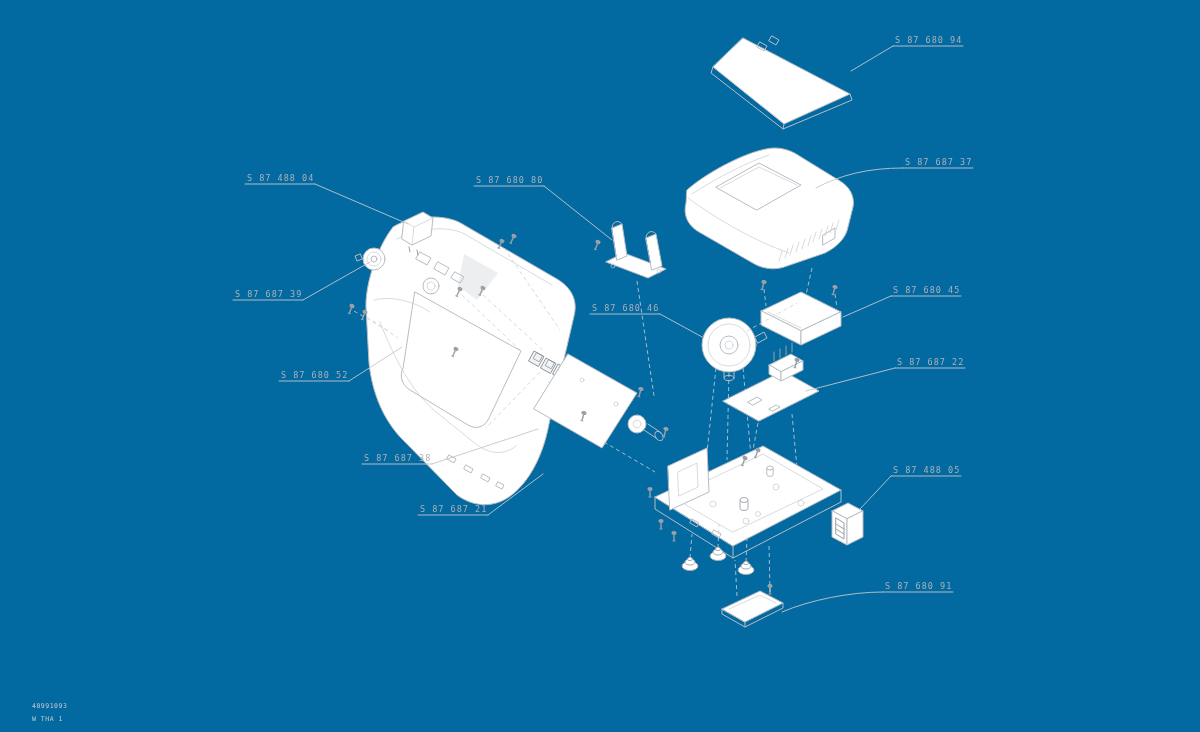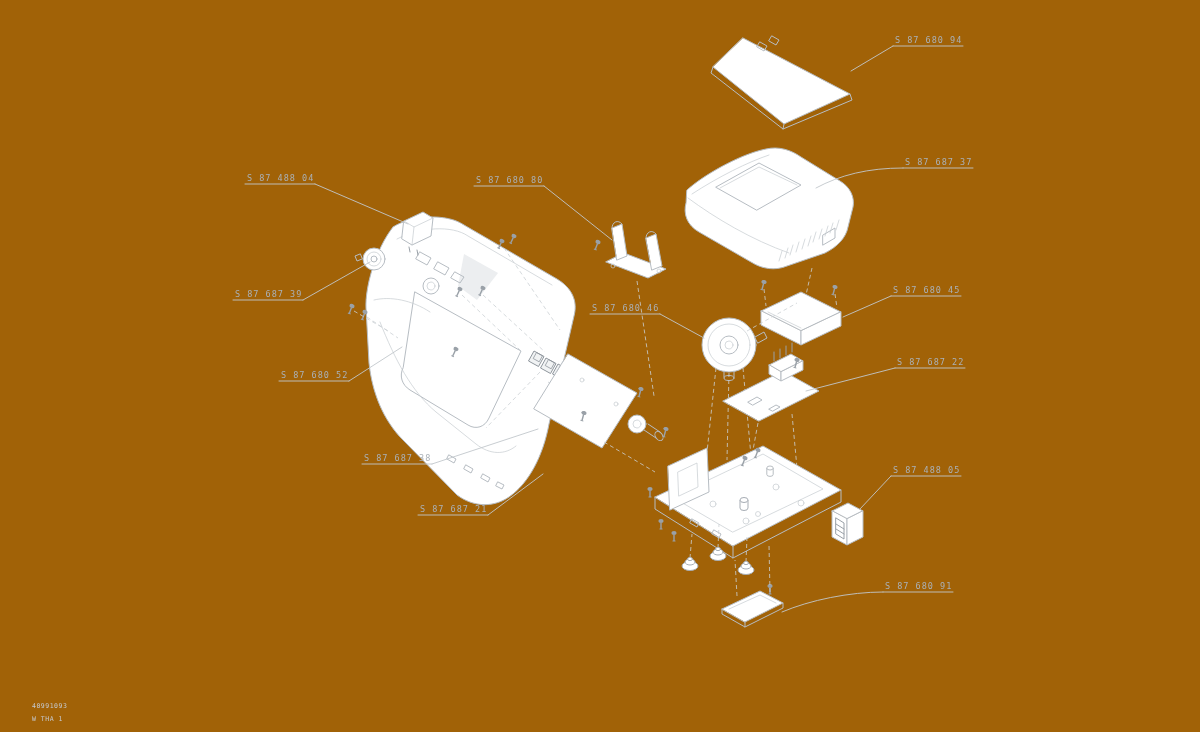--- a/index.html
+++ b/index.html
@@ -1,16 +1,16 @@
 <!DOCTYPE html>
 <html><head>
 <meta charset="utf-8">
 <style>
   html,body{margin:0;padding:0;background:#ffffff;}
-  .stage{position:relative;width:1200px;height:732px;background:#a16207;overflow:hidden;
+  .stage{position:relative;width:1200px;height:732px;background:#0369a1;overflow:hidden;
          font-family:"Liberation Sans",sans-serif;}
   svg{position:absolute;left:0;top:0;}
   
   .ln   {stroke:#b7bdc3;fill:none;stroke-width:1;stroke-linejoin:round;stroke-linecap:round;}
   .lnf  {stroke:#b7bdc3;fill:#ffffff;stroke-width:1;stroke-linejoin:round;stroke-linecap:round;}
   .thin {stroke:#c6cbd0;fill:none;stroke-width:0.7;stroke-linejoin:round;stroke-linecap:round;}
   .dark {stroke:#99a0a7;fill:none;stroke-width:1;stroke-linejoin:round;stroke-linecap:round;}
   .dash {stroke:#ccd0d4;fill:none;stroke-width:0.8;stroke-dasharray:4 3;}
   .leader{stroke:#c2c7cc;fill:none;stroke-width:0.9;stroke-linecap:round;}
   .shade{fill:#eceef0;stroke:none;}

